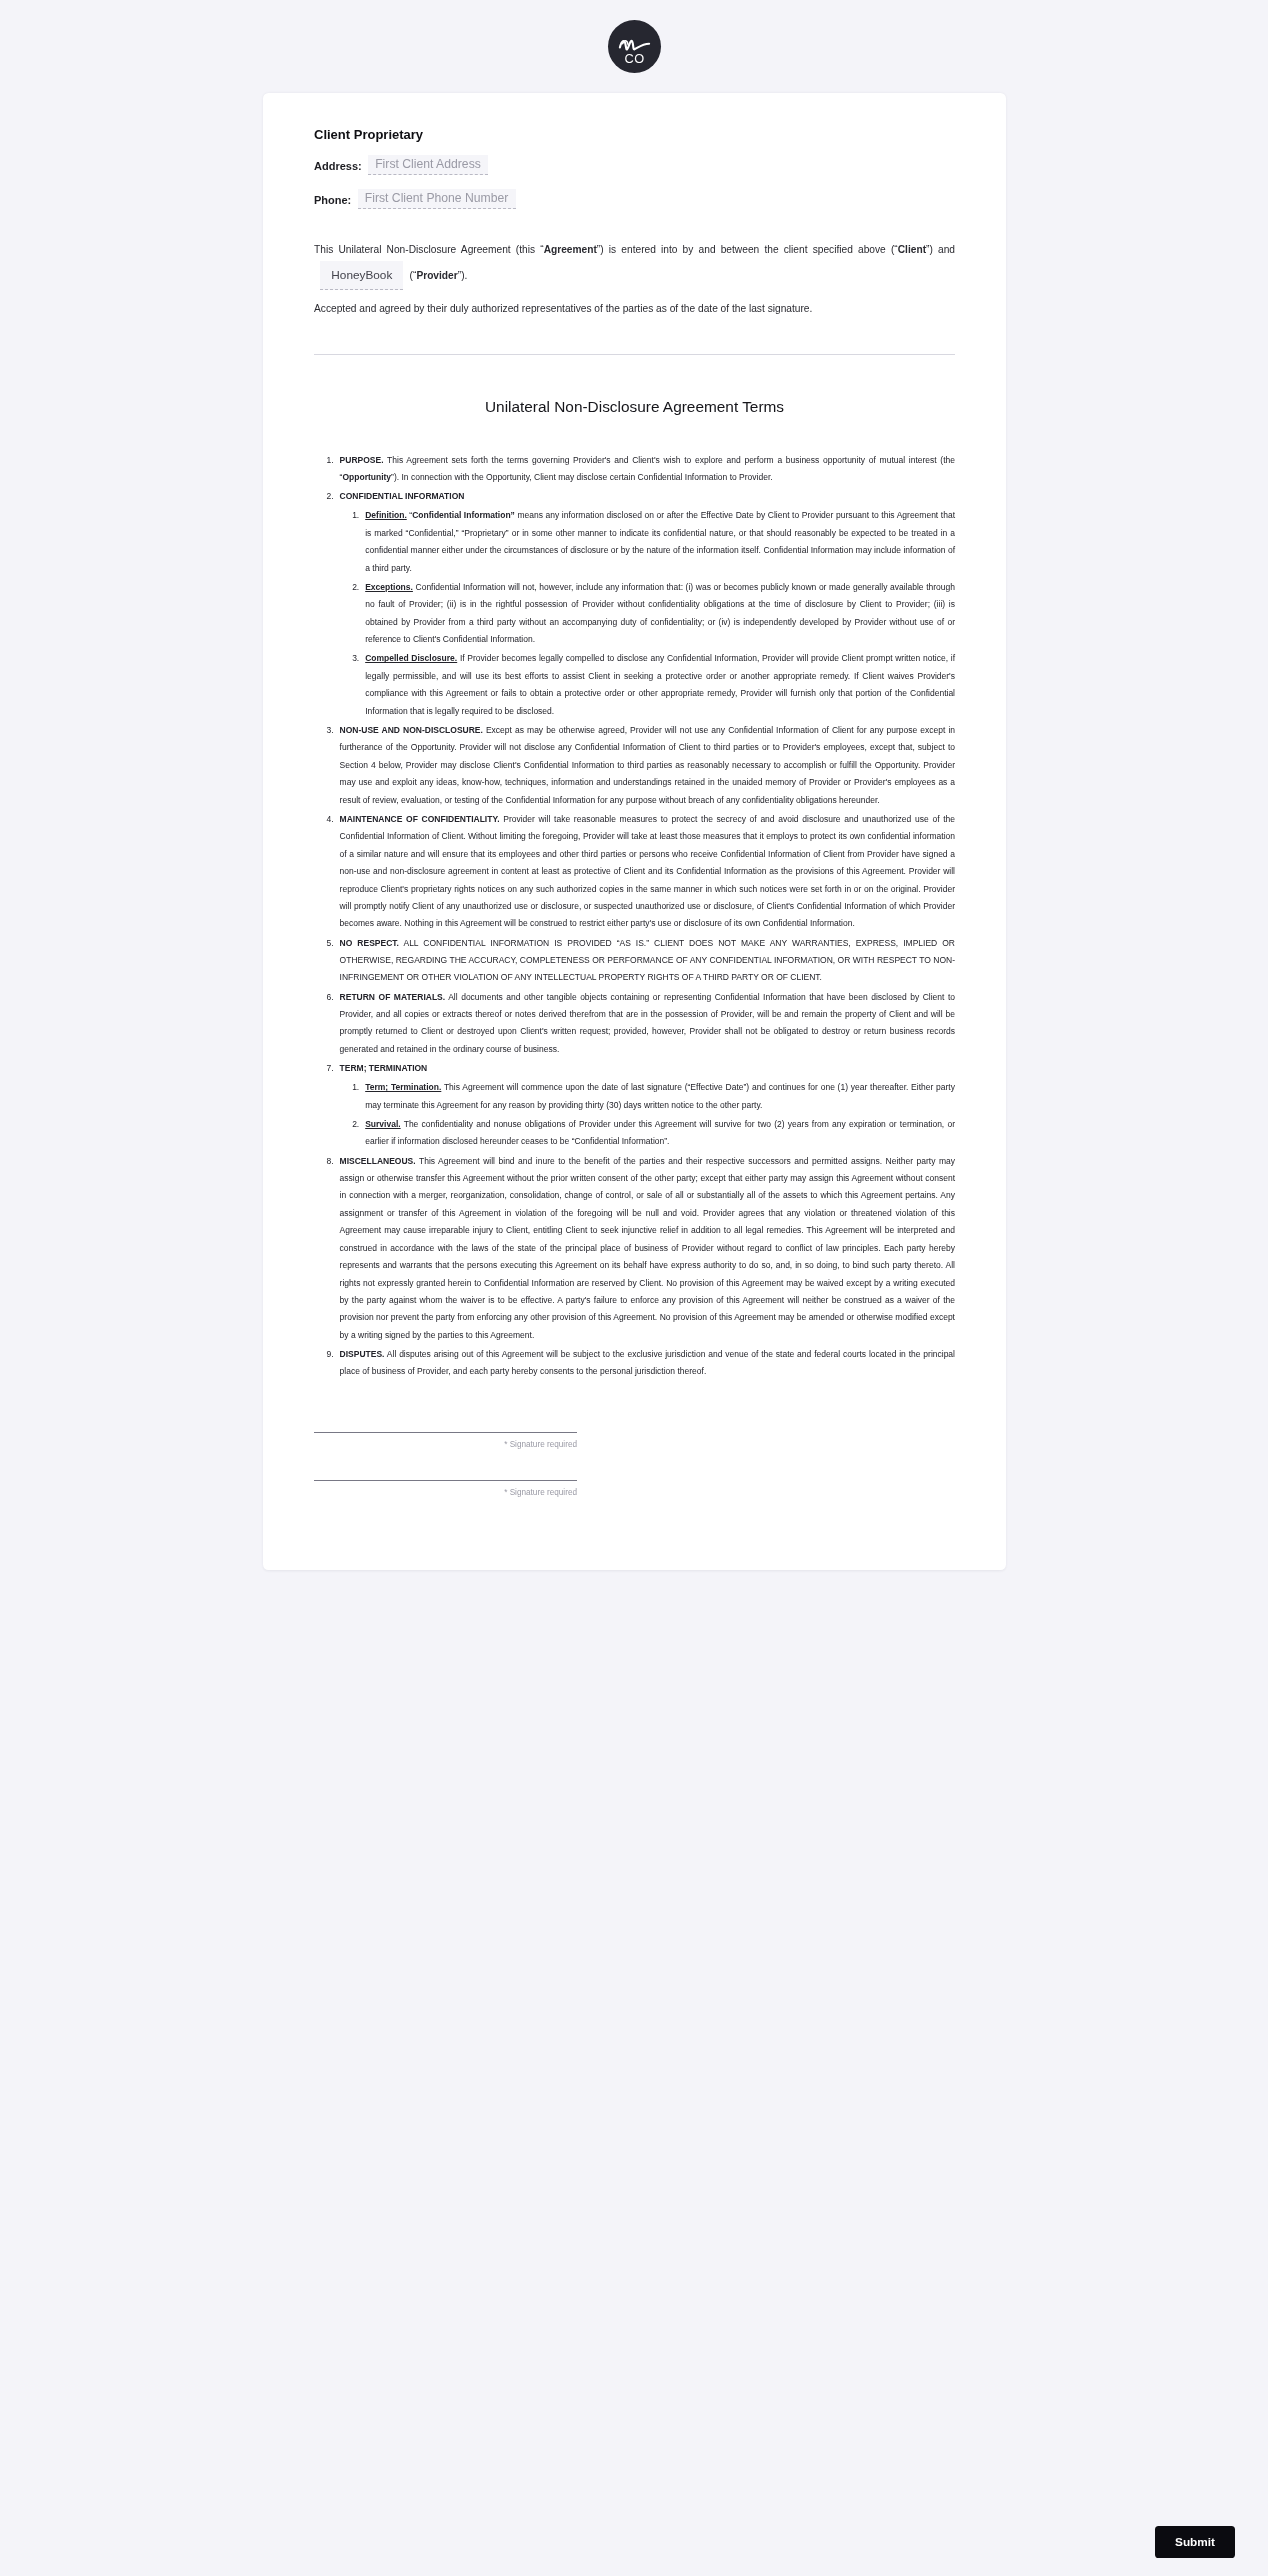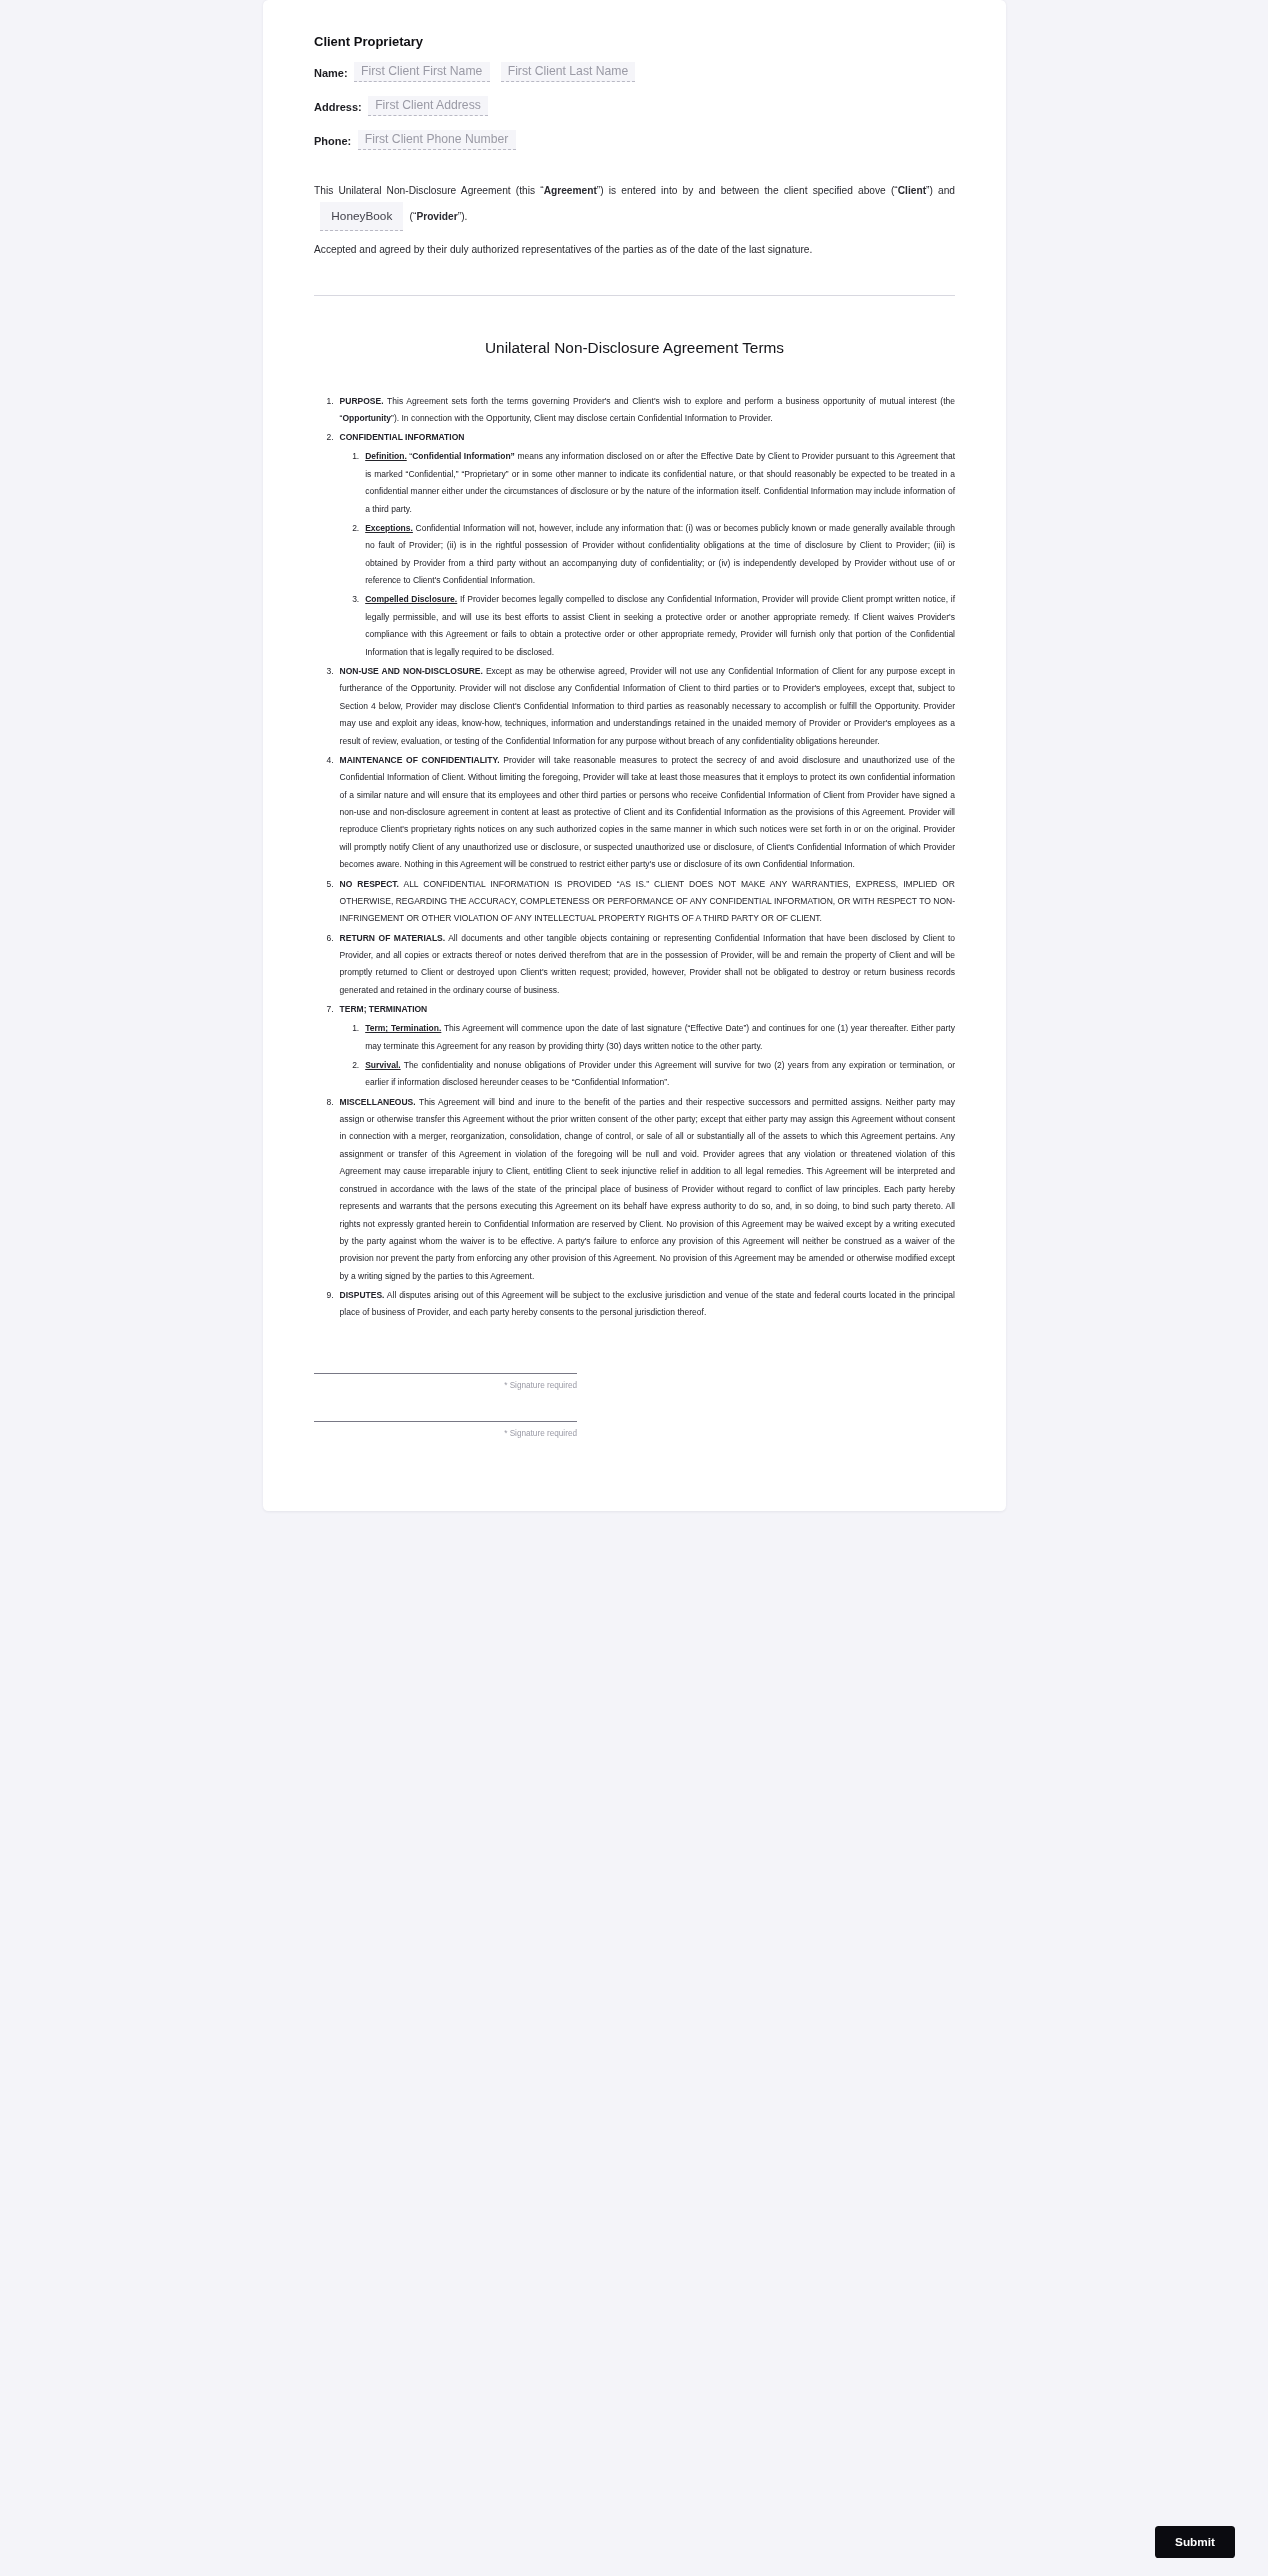--- a/index.html
+++ b/index.html
@@ -146,32 +146,36 @@
     font-weight: bold;
     padding: 9px 20px;
     cursor: pointer;
   }
 </style>
 </head>
 <body>
 
 <div class="page">
 
+  <div class="logo-wrap">
+    <div class="logo-circle">
+      <svg class="logo-mark" viewBox="0 0 58 58">
+        <path d="M13 30 C15 22, 18 21, 19 26 C20 31, 20 33, 21 32 C23 30, 24 22, 26 23 C28 24, 27 33, 29 32 C33 30, 38 26, 45 26" fill="none" stroke="#ffffff" stroke-width="2.3" stroke-linecap="round" stroke-linejoin="round"></path>
+        <path d="M16 26 C18 21, 21 22, 22 27" fill="none" stroke="#ffffff" stroke-width="1.6" stroke-linecap="round"></path>
+        <text x="29" y="47" text-anchor="middle" fill="#ffffff" font-family="Liberation Sans, sans-serif" font-size="14" letter-spacing="0.5">CO</text>
+      </svg>
+    </div>
+  </div>
 
   <div class="doc-card">
 
 
     <h2 class="section-head">Client Proprietary</h2>
 
     <div>
-      <div class="form-row">
-        <span class="form-label">Name:</span>
-        <span class="field">First Client First Name</span>
-        <span class="field">First Client Last Name</span>
-      </div>
       <div class="form-row">
         <span class="form-label">Address:</span>
         <span class="field">First Client Address</span>
       </div>
       <div class="form-row">
         <span class="form-label">Phone:</span>
         <span class="field">First Client Phone Number</span>
       </div>
     </div>
 

